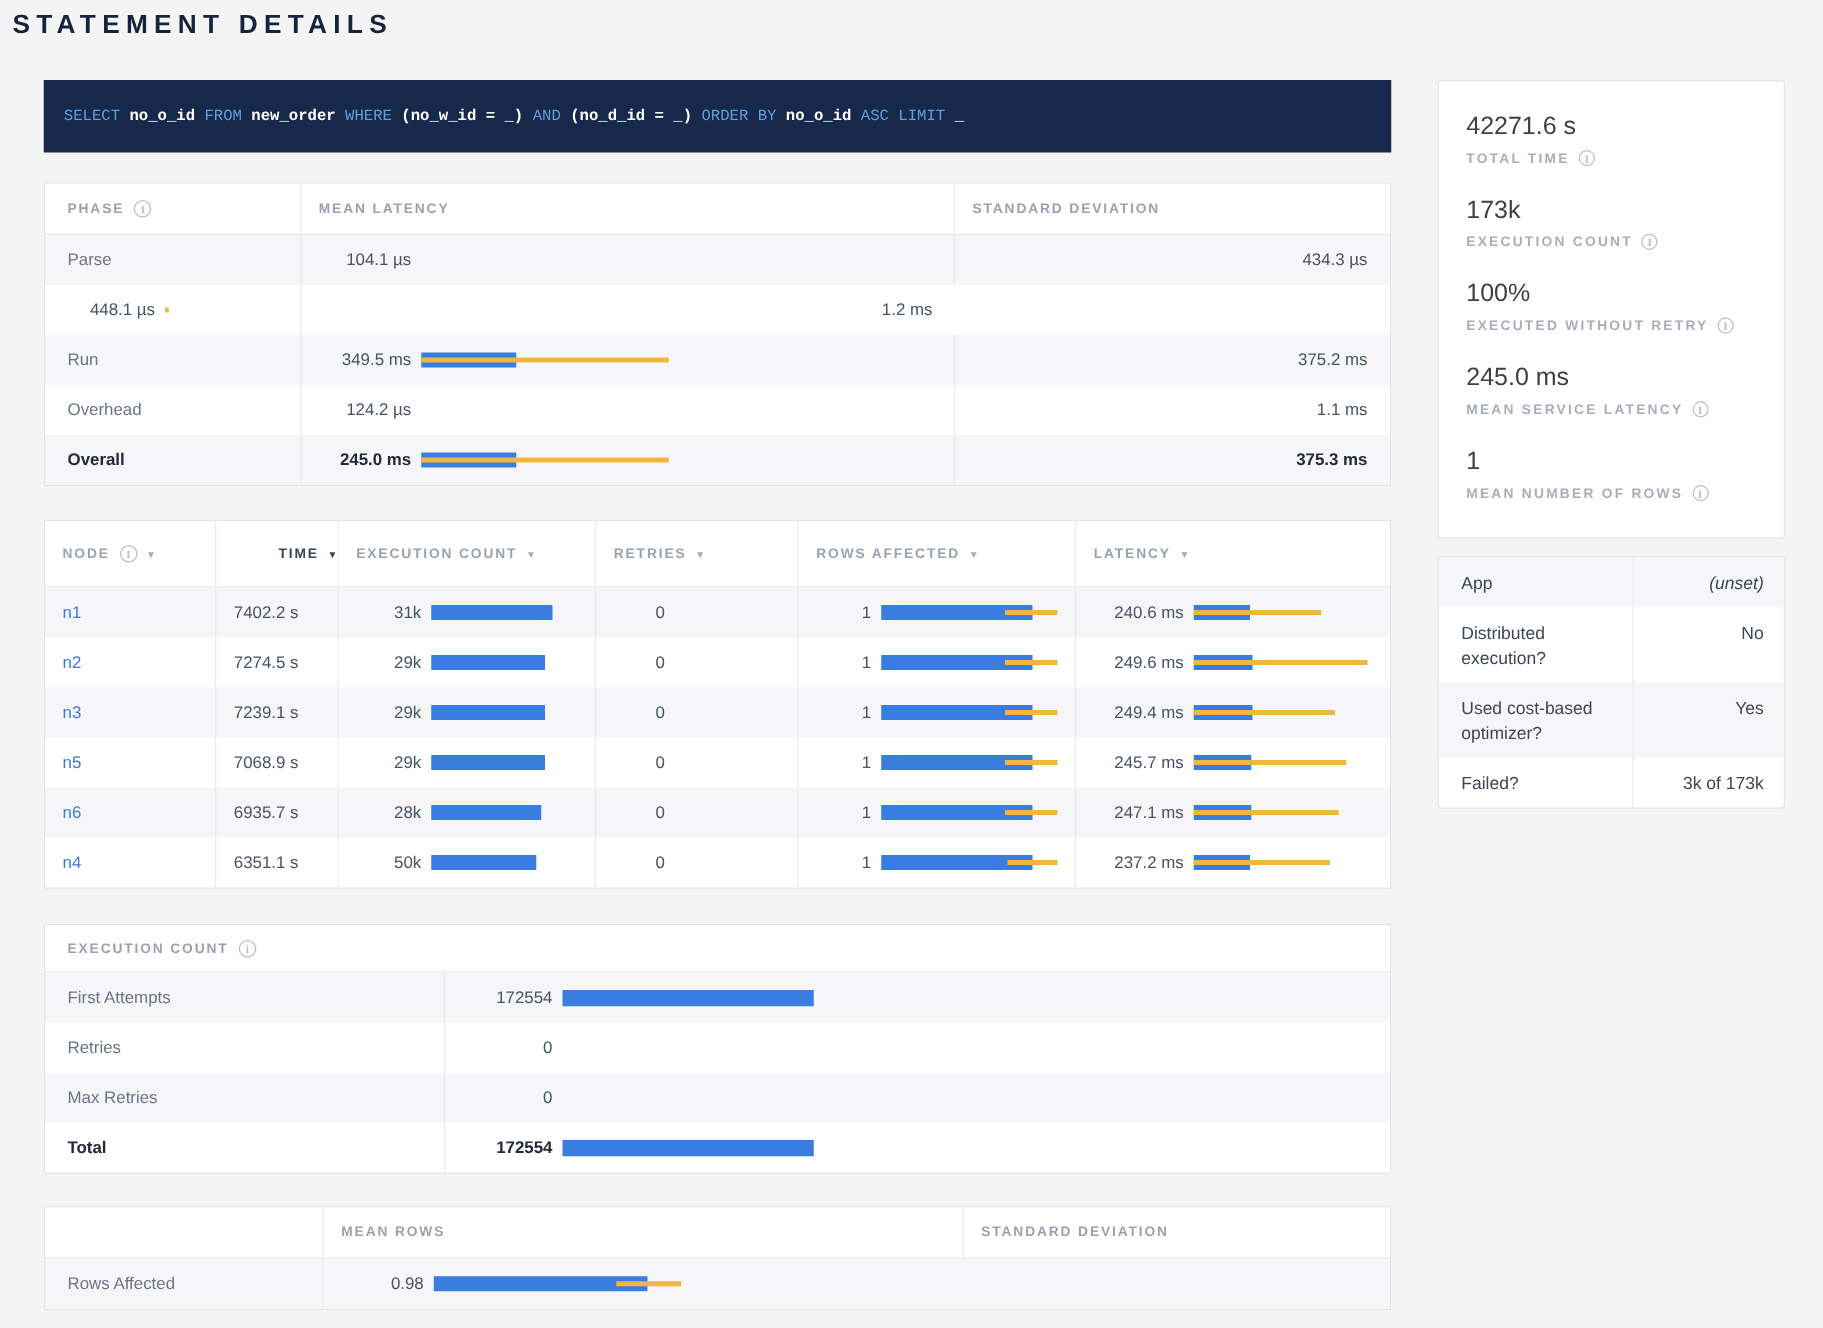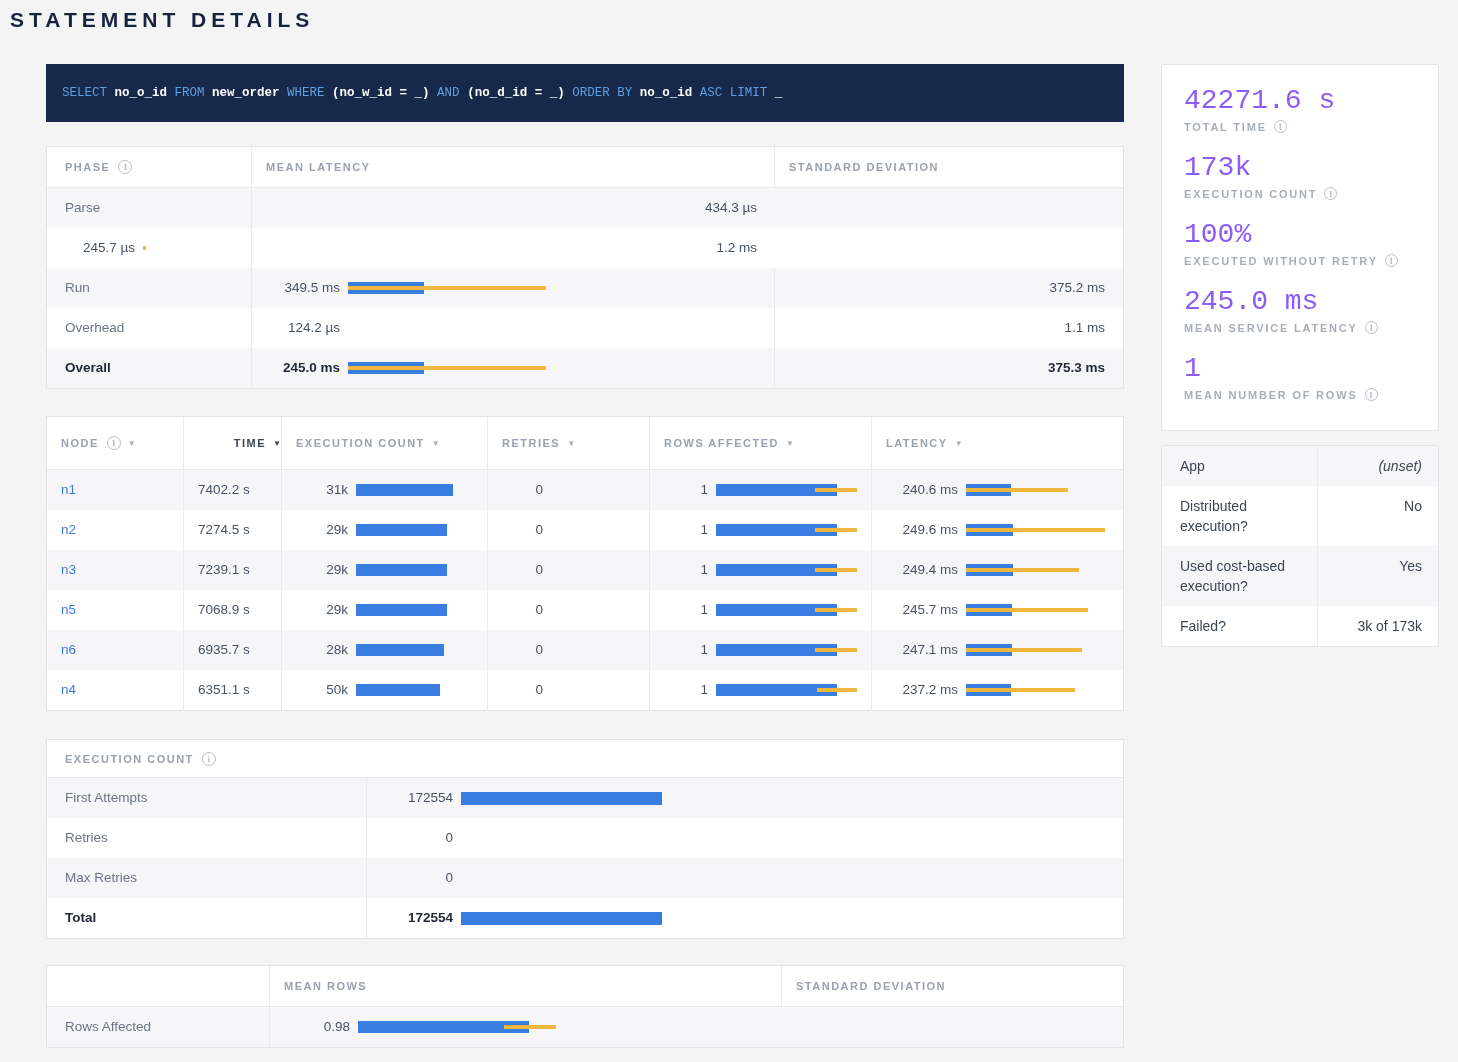--- a/index.html
+++ b/index.html
@@ -12,21 +12,21 @@
   }
   .page { padding-top:8px; }
   h1.title {
     margin-left:10px;
     font-size:21px;
     font-weight:bold;
     letter-spacing:5px;
     color:#17233c;
   }
   .layout { display:flex; margin-top:32px; }
-  .main { width:1078px; margin-left:46px; }
+  .main { width:1078px; margin-left:35px; }
   .side { width:278px; margin-left:37px; }
 
   .card { background:#fff; border:1px solid #e3e4e8; }
 
   
   .sql-box {
     height:58px; background:#17294a; display:flex; align-items:center;
     padding:0 16px; font-family:"Liberation Mono", monospace; font-size:12.5px;
     white-space:pre; overflow:hidden;
   }
@@ -83,21 +83,21 @@
   }
 
   .mt1 { margin-top:24px; }
   .mt2 { margin-top:27px; }
   .mt3 { margin-top:28px; }
   .mt4 { margin-top:26px; }
 
   
   .stats-card { padding:20px 22px 10px 22px; border-radius:3px; }
   .stat { margin-bottom:19px; }
-  .stat-value { font-size:28px; color:#8b5cf6; line-height:32px;font-family:Liberation Mono, monospace; }
+  .stat-value { font-size:20px; color:#404040; line-height:32px; }
   .stat-label {
     font-size:11px; font-weight:bold; letter-spacing:1.8px; color:#a8aeb9;
     text-transform:uppercase; display:flex; align-items:center; margin-top:3px;
   }
   .stat-label .info-i { width:13px; height:13px; margin-left:7px; }
 
   .details-card { margin-top:14px; border-radius:3px; }
   .detail-row { display:grid; grid-template-columns:1fr 96px;gap:24px; }
   .detail-row .dcell {
     padding:10px 0 10px 18px; font-size:14px; line-height:20px; color:#3c4554;
@@ -128,25 +128,28 @@
           <div class="cell h">
             <span>MEAN LATENCY</span>
           </div>
           <div class="cell h">
             <span>STANDARD DEVIATION</span>
           </div>
         </div>
         <div>
             <div class="t-row phase-row alt">
               <div class="cell label">Parse</div>
+              <div class="cell bar-cell">
+                <span class="num" style="width: 74px;">104.1 µs</span>
+              </div>
               <div class="cell right">434.3 µs</div>
             </div>
             <div class="t-row phase-row">
               <div class="cell bar-cell">
-                <span class="num" style="width: 74px;">245.7 µs</span>
+                <span class="num" style="width: 74px;">448.1 µs</span>
                 <span class="bar-area">
                   <span class="bar-orange" style="left: 0px; width: 3px;"></span>
                 </span>
               </div>
               <div class="cell right">1.2 ms</div>
             </div>
             <div class="t-row phase-row alt">
               <div class="cell label">Run</div>
               <div class="cell bar-cell">
                 <span class="num" style="width: 74px;">349.5 ms</span>
@@ -450,21 +453,21 @@
       <div class="card details-card">
           <div class="detail-row alt" style="border-bottom: none;">
             <div class="dcell">App</div>
             <div class="dcell dval muted-italic">(unset)</div>
           </div>
           <div class="detail-row" style="border-bottom: none;">
             <div class="dcell">Distributed execution?</div>
             <div class="dcell dval">No</div>
           </div>
           <div class="detail-row alt" style="border-bottom: none;">
-            <div class="dcell">Used cost-based execution?</div>
+            <div class="dcell">Used cost-based optimizer?</div>
             <div class="dcell dval">Yes</div>
           </div>
           <div class="detail-row">
             <div class="dcell">Failed?</div>
             <div class="dcell dval">3k of 173k</div>
           </div>
         </div>
     </div>
   </div>
 </div>

